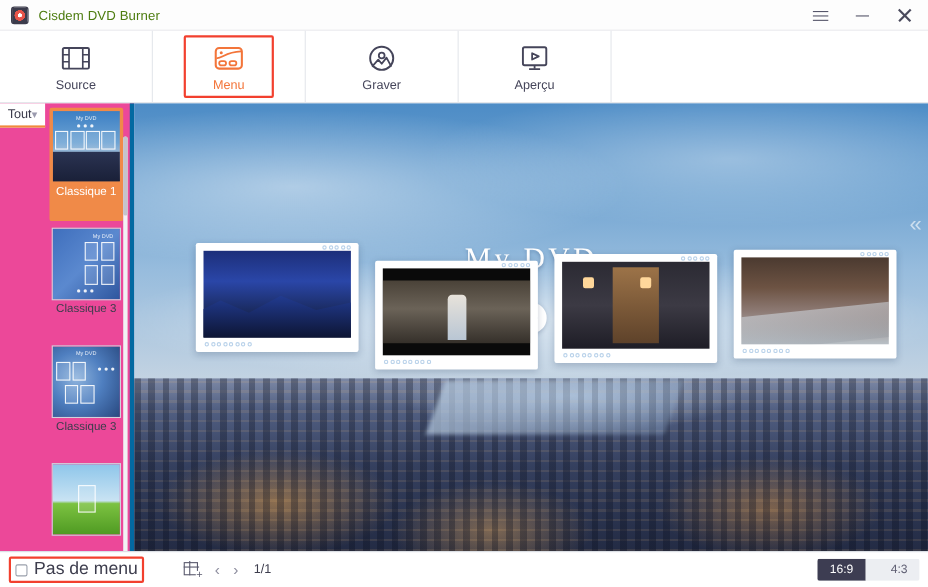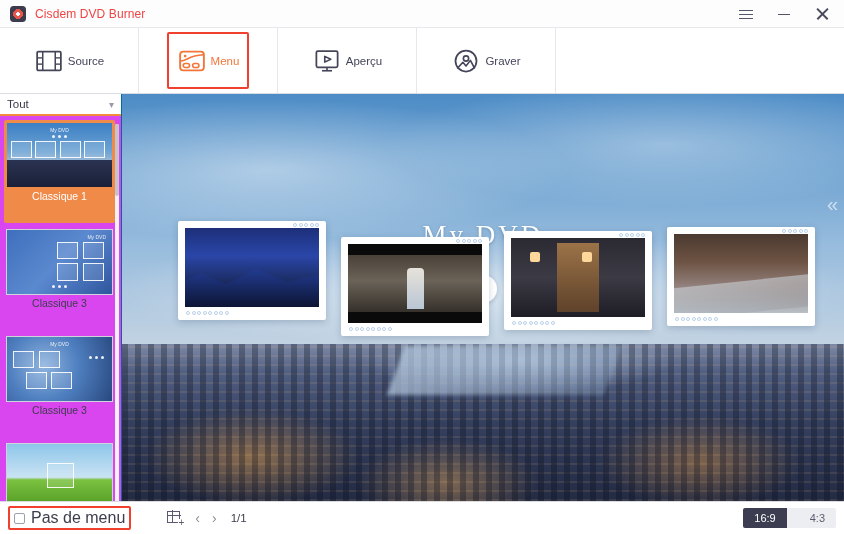--- a/index.html
+++ b/index.html
@@ -15,51 +15,51 @@
   
   .titlebar {
     height: 28px; flex: 0 0 28px; display: flex; align-items: center;
     background: #fdfdfd; border-bottom: 1px solid #e8e8ec; padding: 0 10px;
   }
   .app-icon {
     width: 16px; height: 16px; border-radius: 3px;
     background: radial-gradient(circle at 50% 50%, #ffffff 0 18%, #e8554a 20% 48%, #3c3c4c 50% 100%);
     border: 1px solid #3c3c4c; flex: 0 0 16px;
   }
-  .app-title { font-size: 12px; margin-left: 9px; color: #ef4444; letter-spacing: .1px; }
+  .app-title { font-size: 12px; margin-left: 9px; color: #4d7c0f; letter-spacing: .1px; }
   .win-ctrls { margin-left: auto; display: flex; align-items: center; gap: 22px; padding-right: 4px; }
   .win-btn { width: 16px; height: 16px; position: relative; cursor: default; }
   .ham i { position: absolute; left: 1px; width: 14px; height: 1.6px; background: #56566a; }
   .ham i:nth-child(1) { top: 4px; } .ham i:nth-child(2) { top: 8px; } .ham i:nth-child(3) { top: 12px; }
   .min i { position: absolute; left: 2px; top: 8px; width: 12px; height: 1.6px; background: #56566a; }
   .clo i { position: absolute; left: 1px; top: 7px; width: 15px; height: 1.6px; background: #4a4a5c; }
   .clo i:nth-child(1) { transform: rotate(45deg); } .clo i:nth-child(2) { transform: rotate(-45deg); }
 
   
   .toolbar { height: 66px; flex: 0 0 66px; display: flex; background: #fff; border-bottom: 1px solid #d9dde3; }
   .tab {
     width: 139px; flex: 0 0 139px; border-right: 1px solid #e4e7ec;
-    display: flex; flex-direction: row; align-items: center; justify-content: center;
+    display: flex; flex-direction: column; align-items: center; justify-content: center;
     gap: 4px; cursor: pointer; position: relative;
   }
   .tab .glyph { width: 30px; height: 30px; display: block; }
   .tab .tlabel { font-size: 11.5px; color: #45455a; }
   .tab.active .tlabel { color: #f3753a; }
   .tab.active::after {
     content: ""; position: absolute; left: 28px; right: 28px; top: 4px; bottom: 4px;
     border: 2px solid #f2402e; border-radius: 2px; pointer-events: none;
   }
   .toolbar .filler { flex: 1 1 auto; border-right: none; }
 
   
   .body { flex: 1 1 auto; display: flex; min-height: 0; }
 
   
-  .sidebar { width: 122px; flex: 0 0 122px; display: flex; flex-direction: column; background: #d946ef;
-             border-right: 1px solid #0369a1; position: relative; }
+  .sidebar { width: 122px; flex: 0 0 122px; display: flex; flex-direction: row; background: #ec4899;
+             border-right: 4px solid #0369a1; position: relative; }
   .cat-select {
     height: 22px; flex: 0 0 22px; display: flex; align-items: center; padding: 0 7px;
     font-size: 11.5px; color: #3a3a4a; border-bottom: 2px solid #f08a3c; background: #fff;
   }
   .cat-select .chev { margin-left: auto; color: #9a9aae; font-size: 10px; }
   .tmpl-list { flex: 1 1 auto; overflow: hidden; position: relative; padding-top: 2px; }
   .tmpl {
     margin: 2px 6px 4px 4px; padding: 2px 2px 1px; border-radius: 2px;
     cursor: pointer; background: transparent;
   }
@@ -229,35 +229,35 @@
         <circle cx="6.5" cy="8" r="1.1" fill="#f3753a"></circle>
         <path d="M3 12 C8 12 9 7.5 21 7" fill="none" stroke="#f3753a" stroke-width="1.3"></path>
         <rect x="5" y="14" width="5" height="3.2" rx="1.6" fill="none" stroke="#f3753a" stroke-width="1.3"></rect>
         <rect x="12.5" y="14" width="5" height="3.2" rx="1.6" fill="none" stroke="#f3753a" stroke-width="1.3"></rect>
       </svg>
       <div class="tlabel">Menu</div>
     </div>
 
     <div class="tab">
       <svg class="glyph" viewBox="0 0 24 24">
+        <circle cx="12" cy="12" r="8.4" fill="none" stroke="#45455a" stroke-width="1.4"></circle>
+        <circle cx="12" cy="10" r="2.1" fill="none" stroke="#45455a" stroke-width="1.3"></circle>
+        <path d="M5 18 L9.5 13 L12 16 L15.5 11.5 L19 18" fill="none" stroke="#45455a" stroke-width="1.3" stroke-linejoin="round"></path>
+      </svg>
+      <div class="tlabel">Graver</div>
+    </div>
+
+    <div class="tab">
+      <svg class="glyph" viewBox="0 0 24 24">
         <rect x="3.5" y="4" width="17" height="13" rx="1.2" fill="none" stroke="#45455a" stroke-width="1.4"></rect>
         <path d="M10.2 8.3 L15 10.6 L10.2 12.9 Z" fill="none" stroke="#45455a" stroke-width="1.3" stroke-linejoin="round"></path>
         <line x1="12" y1="17" x2="12" y2="19.6" stroke="#45455a" stroke-width="1.3"></line>
         <line x1="8" y1="19.8" x2="16" y2="19.8" stroke="#45455a" stroke-width="1.3"></line>
       </svg>
       <div class="tlabel">Aperçu</div>
-    </div>
-
-    <div class="tab">
-      <svg class="glyph" viewBox="0 0 24 24">
-        <circle cx="12" cy="12" r="8.4" fill="none" stroke="#45455a" stroke-width="1.4"></circle>
-        <circle cx="12" cy="10" r="2.1" fill="none" stroke="#45455a" stroke-width="1.3"></circle>
-        <path d="M5 18 L9.5 13 L12 16 L15.5 11.5 L19 18" fill="none" stroke="#45455a" stroke-width="1.3" stroke-linejoin="round"></path>
-      </svg>
-      <div class="tlabel">Graver</div>
     </div>
 
     <div class="tab filler"></div>
   </div>
 
   <div class="body">
 
     <div class="sidebar">
       <div class="cat-select">
         <span>Tout</span>

